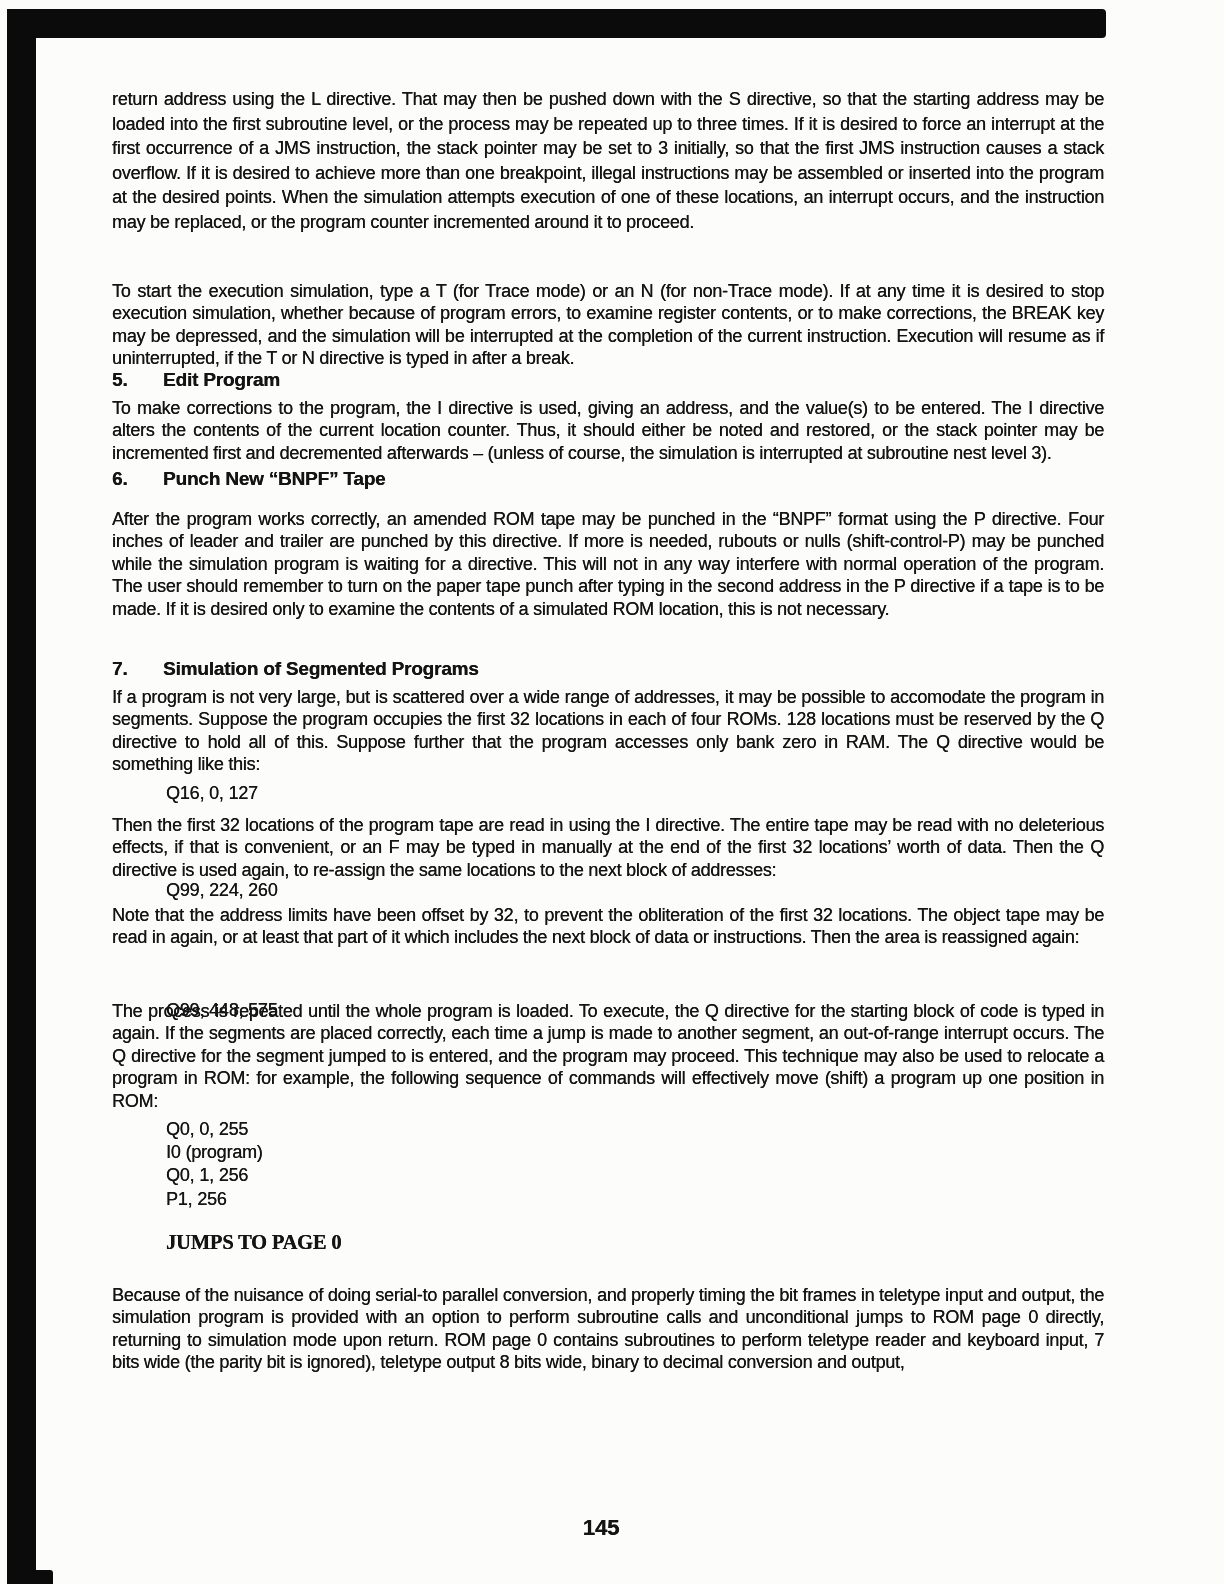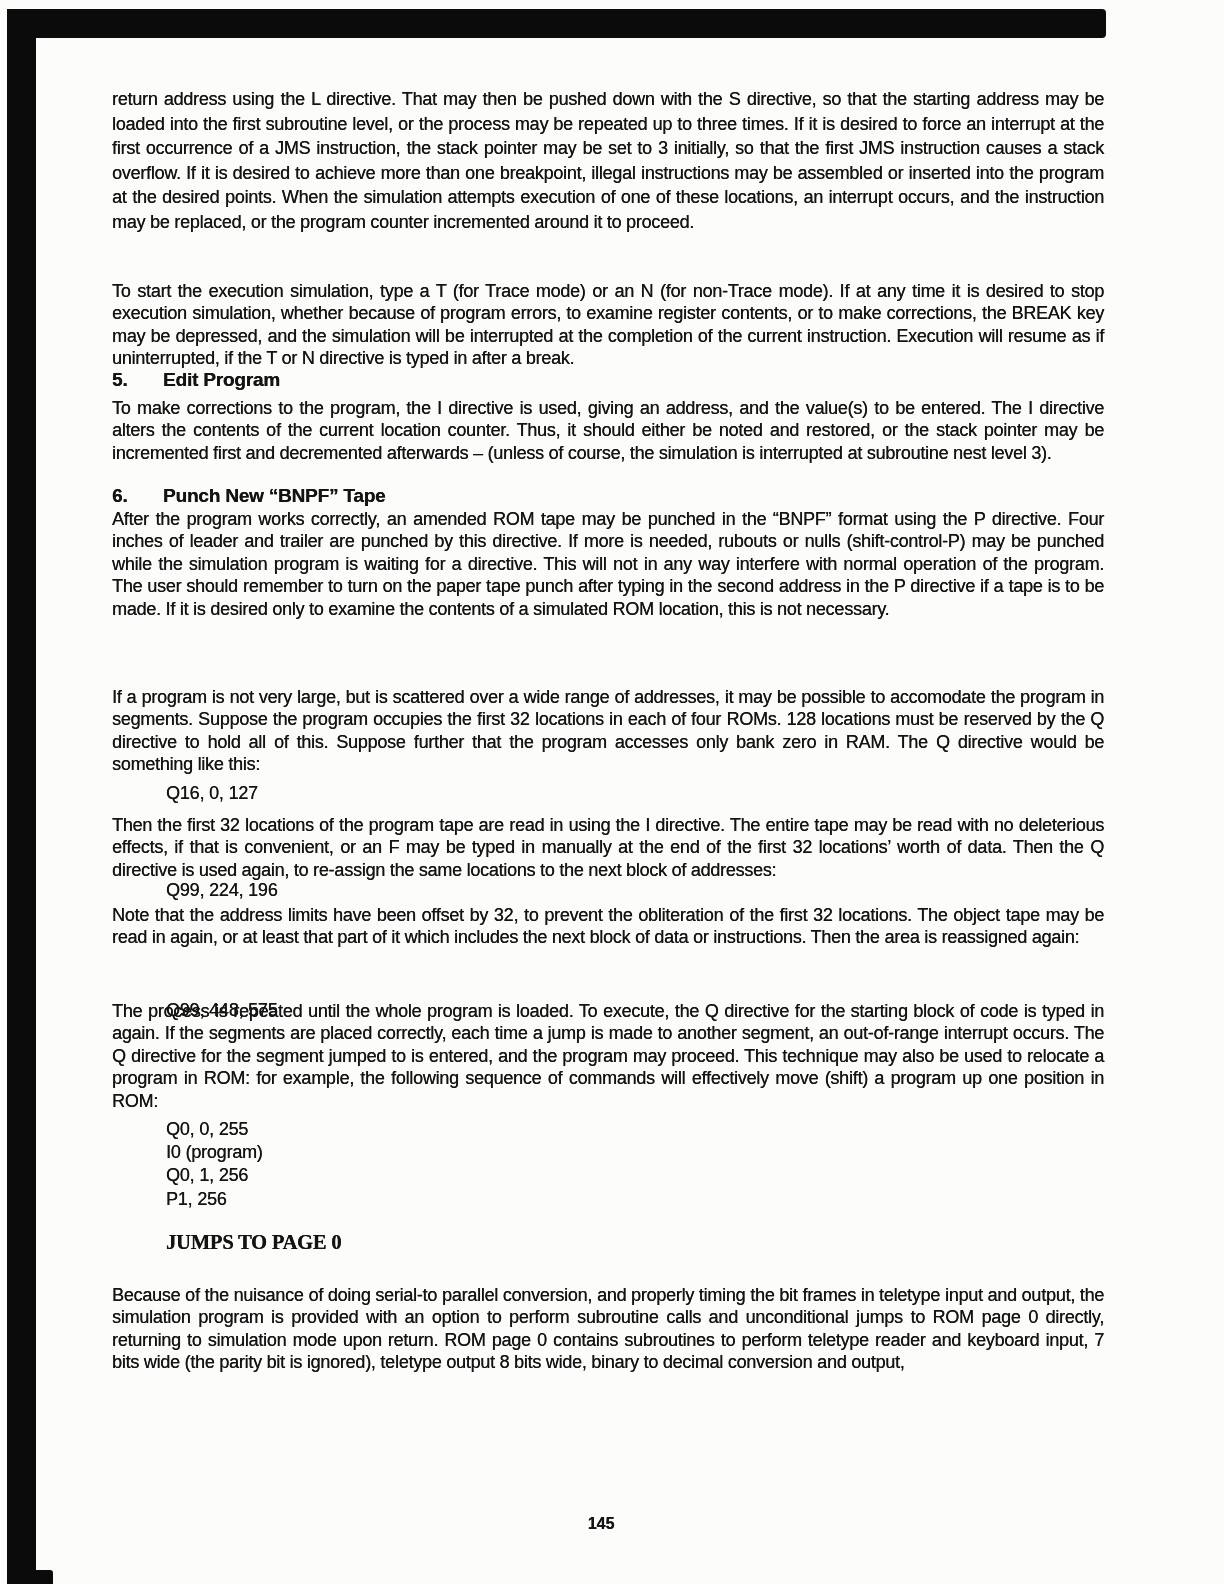--- a/index.html
+++ b/index.html
@@ -82,21 +82,21 @@
     text-shadow: 0.3px 0 0 #111;
     white-space: nowrap;
     font-family: Liberation Serif, serif;
   }
   .page-number {
     position: absolute;
     left: 556px;
     top: 1515px;
     width: 90px;
     text-align: center;
-    font-size: 16px;
+    font-size: 22px;
     font-weight: bold;
     text-shadow: 0.3px 0 0 #111;
   }
 </style>
 </head>
 <body>
 
 <div class="page">
 
   <div class="scan-bar-top"></div>
@@ -105,32 +105,35 @@
 
   <div class="blk intro" style="top:87px">return address using the L directive.  That may then be pushed down with the S directive, so that the starting address may be loaded into the first subroutine level, or the process may be repeated up to three times.  If it is desired to force an interrupt at the first occurrence of a JMS instruction, the stack pointer may be set to 3 initially, so that the first JMS instruction causes a stack overflow.  If it is desired to achieve more than one breakpoint, illegal instructions may be assembled or inserted into the program at the desired points.  When the simulation attempts execution of one of these locations, an interrupt occurs, and the instruction may be replaced, or the program counter incremented around it to proceed.</div>
 
   <div class="blk" style="top:280px">To start the execution simulation, type a T (for Trace mode) or an N (for non-Trace mode).  If at any time it is desired to stop execution simulation, whether because of program errors, to examine register contents, or to make corrections, the BREAK key may be depressed, and the simulation will be interrupted at the completion of the current instruction.  Execution will resume as if uninterrupted, if the T or N directive is typed in after a break.</div>
 
   <div class="heading" style="top:369px">
     <span class="num">5.</span><span>Edit Program</span>
   </div>
   <div class="blk" style="top:397px">To make corrections to the program, the I directive is used, giving an address, and the value(s) to be entered.  The I directive alters the contents of the current location counter.  Thus, it should either be noted and restored, or the stack pointer may be incremented first and decremented afterwards – (unless of course, the simulation is interrupted at subroutine nest level 3).</div>
 
-  <div class="heading" style="top:485px">
+  <div class="heading" style="top:468px">
     <span class="num">6.</span><span>Punch New “BNPF” Tape</span>
   </div>
   <div class="blk" style="top:508px">After the program works correctly, an amended ROM tape may be punched in the “BNPF” format using the P directive.  Four inches of leader and trailer are punched by this directive.  If more is needed, rubouts or nulls (shift-control-P) may be punched while the simulation program is waiting for a directive.  This will not in any way interfere with normal operation of the program.  The user should remember to turn on the paper tape punch after typing in the second address in the P directive if a tape is to be made.  If it is desired only to examine the contents of a simulated ROM location, this is not necessary.</div>
 
+  <div class="heading" style="top:658px">
+    <span class="num">7.</span><span>Simulation of Segmented Programs</span>
+  </div>
   <div class="blk" style="top:686px">If a program is not very large, but is scattered over a wide range of addresses, it may be possible to accomodate the program in segments.  Suppose the program occupies the first 32 locations in each of four ROMs.  128 locations must be reserved by the Q directive to hold all of this.  Suppose further that the program accesses only bank zero in RAM.  The Q directive would be something like this:</div>
 
   <div class="codeline" style="top:783px">Q16, 0, 127</div>
 
   <div class="blk" style="top:814px">Then the first 32 locations of the program tape are read in using the I directive.  The entire tape may be read with no deleterious effects, if that is convenient, or an F may be typed in manually at the end of the first 32 locations’ worth of data.  Then the Q directive is used again, to re-assign the same locations to the next block of addresses:</div>
 
-  <div class="codeline" style="top:880px">Q99, 224, 196</div>
+  <div class="codeline" style="top:880px">Q99, 224, 260</div>
 
   <div class="blk" style="top:904px">Note that the address limits have been offset by 32, to prevent the obliteration of the first 32 locations.  The object tape may be read in again, or at least that part of it which includes the next block of data or instructions.  Then the area is reassigned again:</div>
 
   <div class="codeline" style="top:1000px">Q99, 448, 575</div>
 
   <div class="blk" style="top:1000px">The process is repeated until the whole program is loaded.  To execute, the Q directive for the starting block of code is typed in again.  If the segments are placed correctly, each time a jump is made to another segment, an out-of-range interrupt occurs.  The Q directive for the segment jumped to is entered, and the program may proceed.  This technique may also be used to relocate a program in ROM:  for example, the following sequence of commands will effectively move (shift) a program up one position in ROM:</div>
 
   <div class="codeblock" style="top:1118px">
     <div>Q0, 0, 255</div>
     <div>I0 (program)</div>

